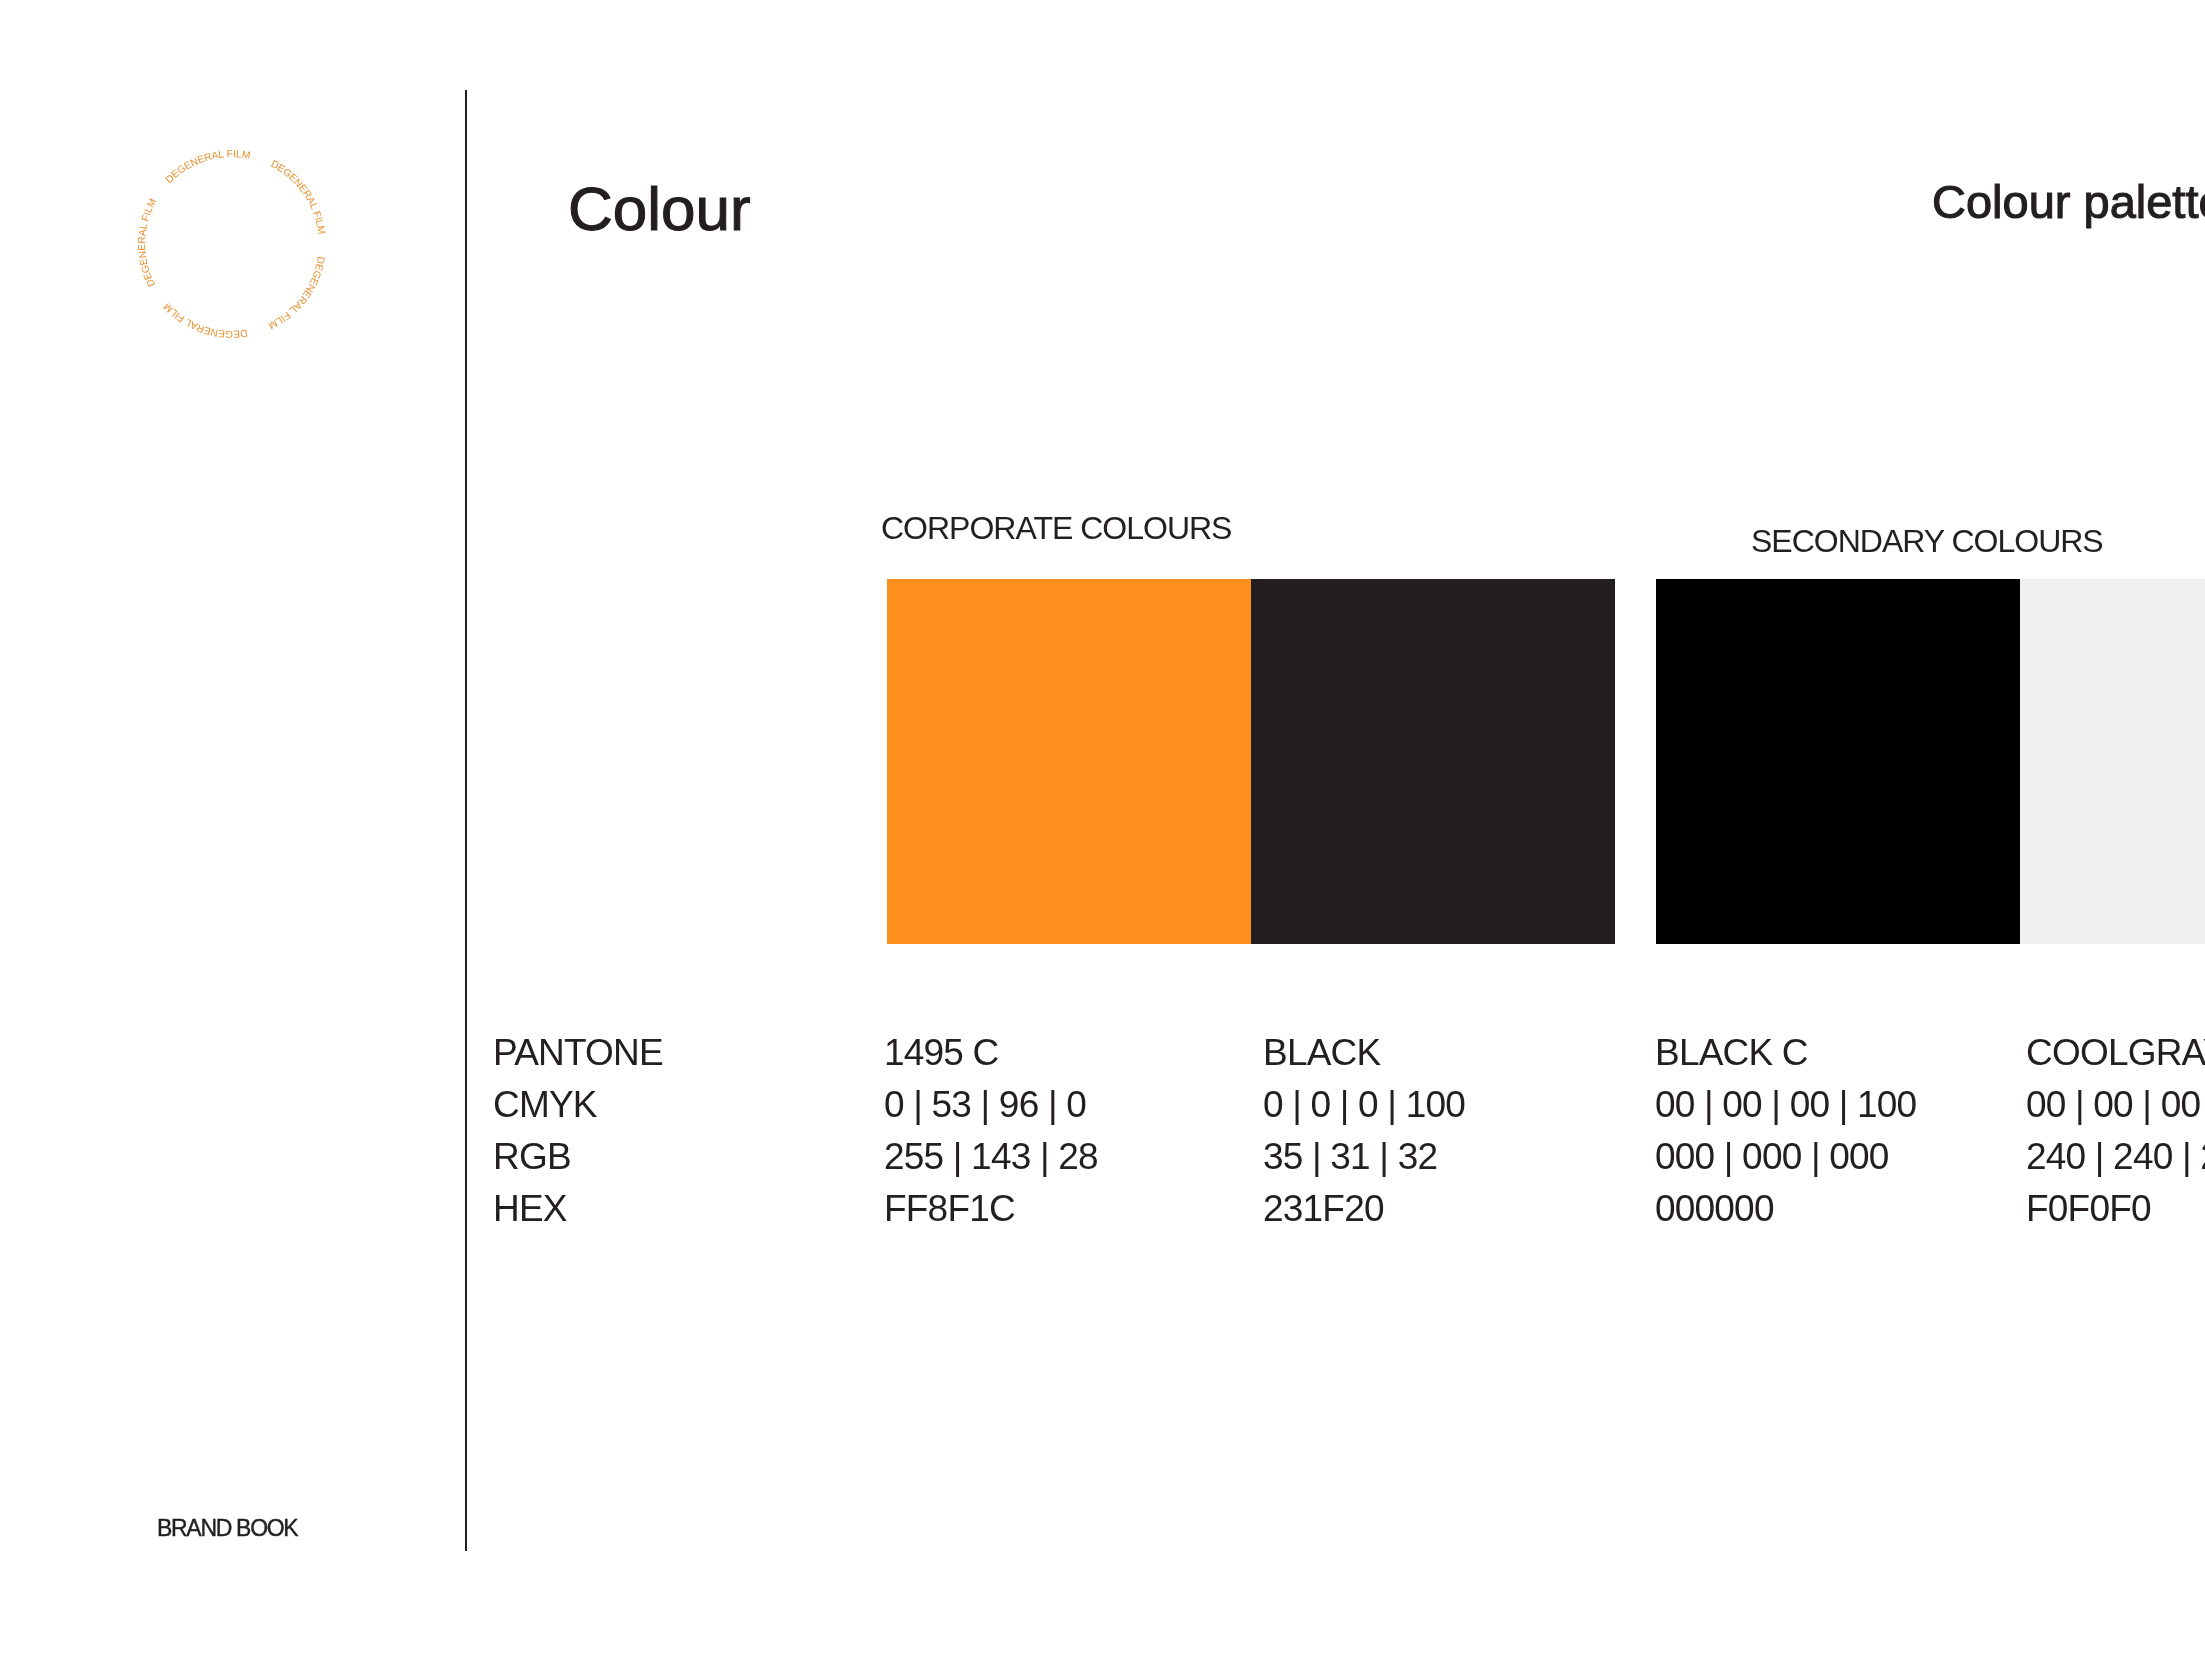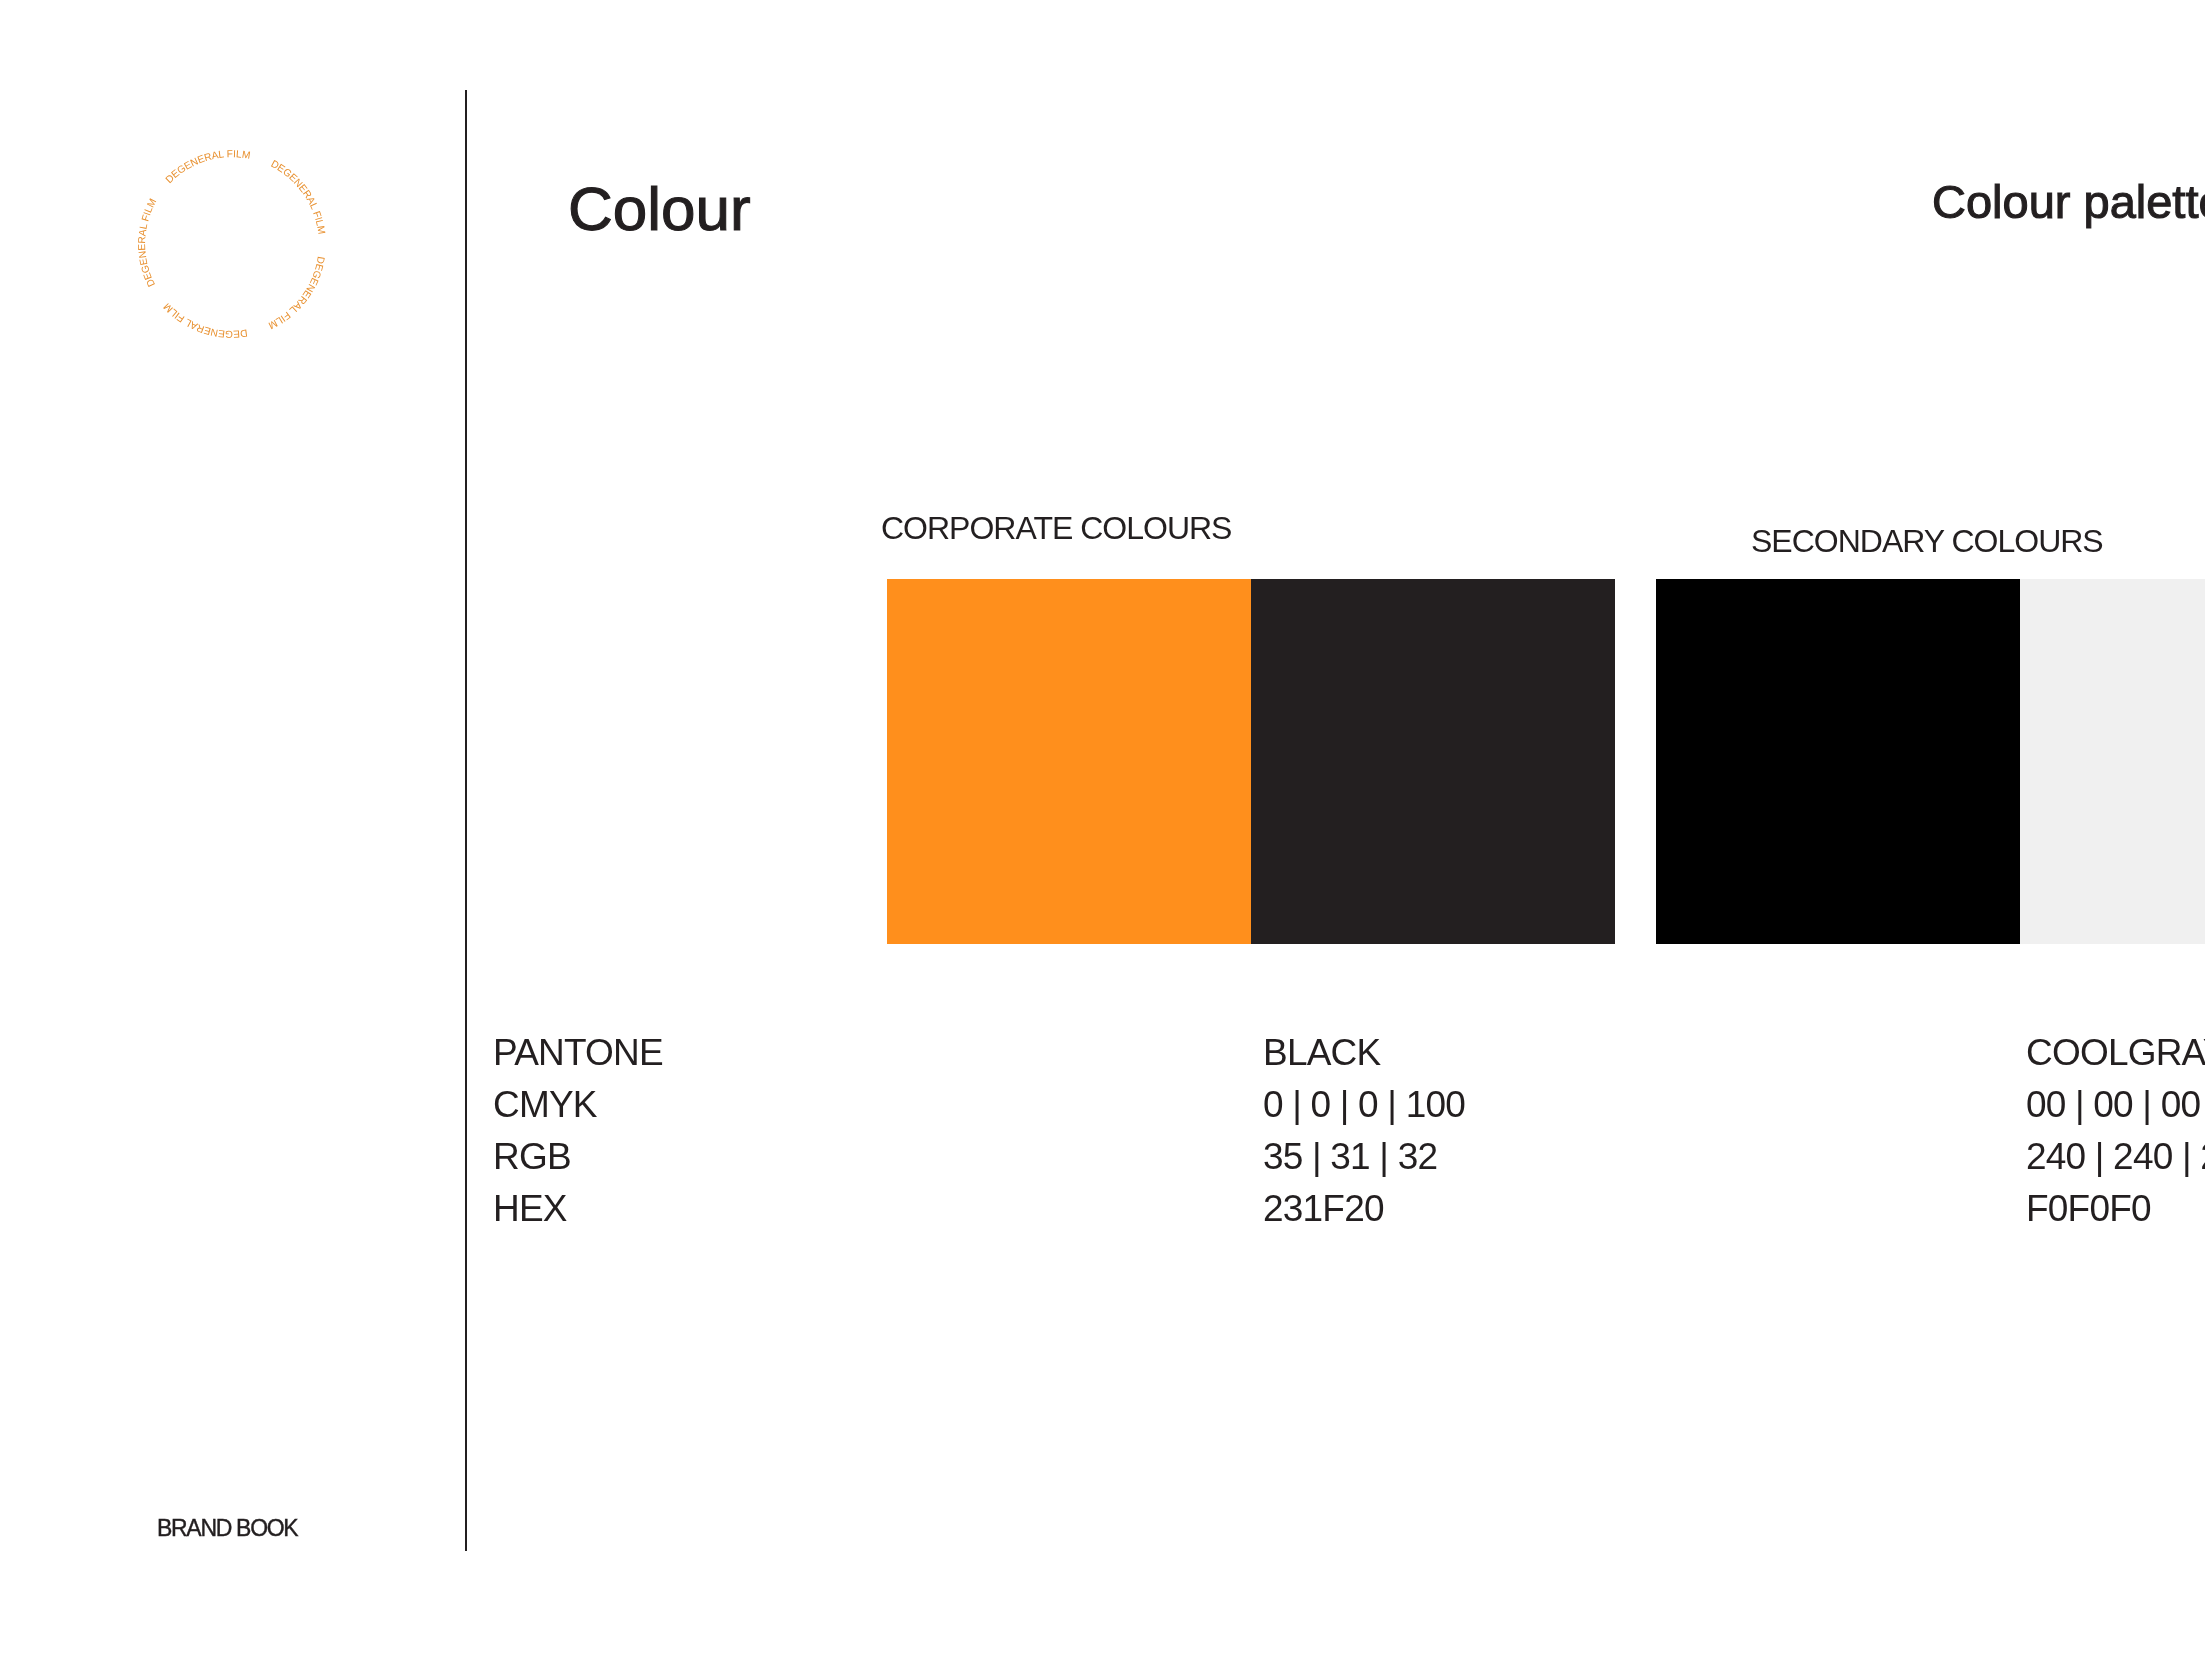--- a/index.html
+++ b/index.html
@@ -74,25 +74,37 @@
     <div class="sw" style="left: 1656px; background: rgb(0, 0, 0);"></div>
     <div class="sw" style="left: 2020px; background: rgb(240, 240, 240);"></div>
   </div>
 
   <div class="tbl c0">
     <div>PANTONE</div>
     <div>CMYK</div>
     <div>RGB</div>
     <div>HEX</div>
   </div>
+  <div class="tbl c1">
+    <div>1495 C</div>
+    <div>0 | 53 | 96 | 0</div>
+    <div>255 | 143 | 28</div>
+    <div>FF8F1C</div>
+  </div>
   <div class="tbl c2">
     <div>BLACK</div>
     <div>0 | 0 | 0 | 100</div>
     <div>35 | 31 | 32</div>
     <div>231F20</div>
+  </div>
+  <div class="tbl c3">
+    <div>BLACK C</div>
+    <div>00 | 00 | 00 | 100</div>
+    <div>000 | 000 | 000</div>
+    <div>000000</div>
   </div>
   <div class="tbl c4">
     <div>COOLGRAY 1C</div>
     <div>00 | 00 | 00 | 08</div>
     <div>240 | 240 | 240</div>
     <div>F0F0F0</div>
   </div>
 
   <div class="foot foot-l">BRAND BOOK</div>
 

